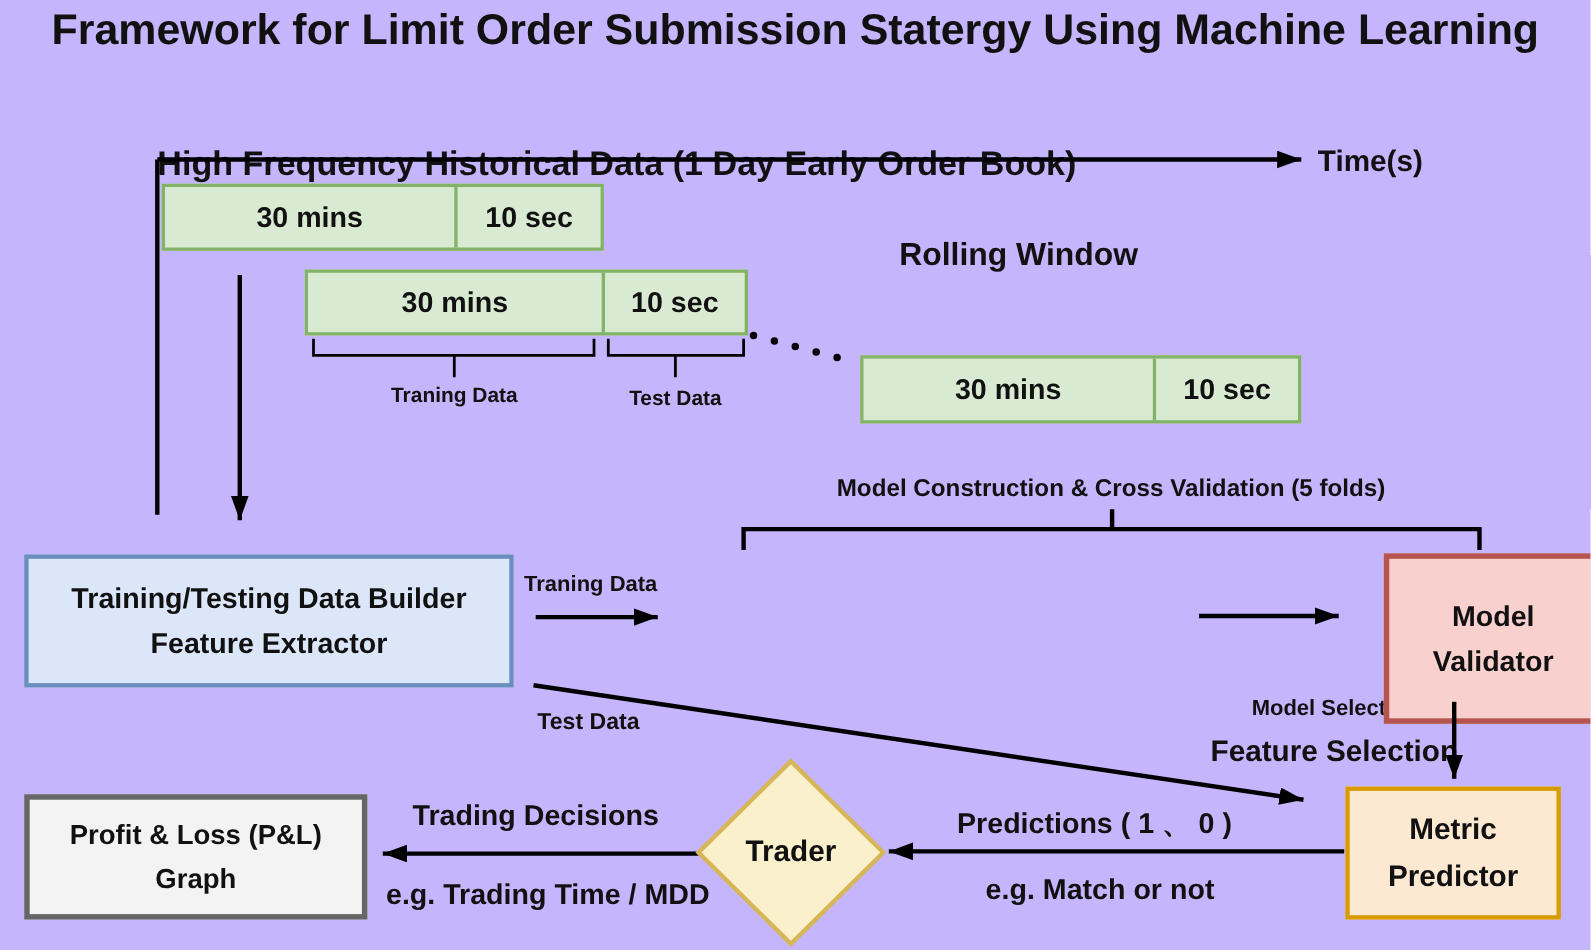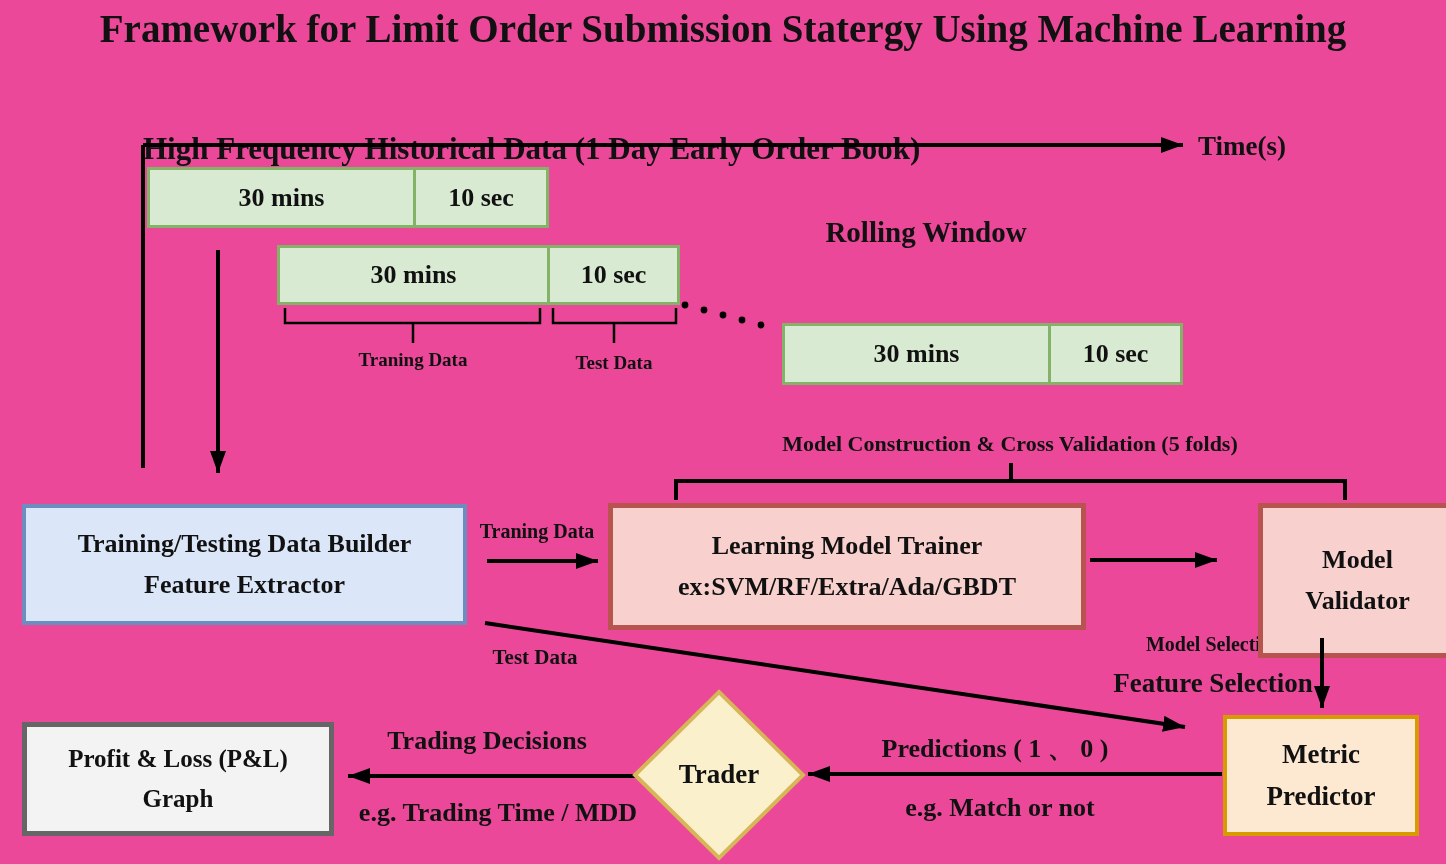--- a/index.html
+++ b/index.html
@@ -1,18 +1,18 @@
 <!DOCTYPE html>
 <html><head>
 <meta charset="utf-8">
 <style>
   html,body{margin:0;padding:0;background:#fff;}
   #canvas{
-    position:relative;width:1446px;height:864px;background:#ec4899;
-    font-family:Liberation Serif, serif;color:#111;overflow:hidden;
+    position:relative;width:1446px;height:864px;background:#c4b5fd;
+    font-family:Liberation Sans, sans-serif;color:#111;overflow:hidden;
   }
   .abs{position:absolute;}
   .lbl{font-weight:700;color:#111;white-space:nowrap;}
   .ctr{transform:translateX(-50%);text-align:center;}
   svg.layer{position:absolute;left:0;top:0;width:1446px;height:864px;pointer-events:none;z-index:3;}
   .node{
     position:absolute;box-sizing:border-box;display:flex;flex-direction:column;
     justify-content:center;align-items:center;text-align:center;z-index:2;font-weight:700;
   }
   .win{
@@ -94,24 +94,20 @@
   <div class="abs lbl ctr" style="left:413px;top:349px;font-size:19px;">Traning Data</div>
   <div class="abs lbl ctr" style="left:614px;top:352px;font-size:19px;">Test Data</div>
 
   <div class="abs lbl ctr" style="left:1010px;top:431px;font-size:22px;">Model Construction &amp; Cross Validation (5 folds)</div>
 
   <div class="node builder" style="left:22px;top:504px;width:445px;height:121px;">
     <div>Training/Testing Data Builder</div>
     <div>Feature Extractor</div>
   </div>
 
-  <div class="node redbox" style="left:608px;top:503px;width:478px;height:127px;">
-    <div>Learning Model Trainer</div>
-    <div>ex:SVM/RF/Extra/Ada/GBDT</div>
-  </div>
 
   <div class="node redbox" style="left:1258px;top:503px;width:199px;height:155px;">
     <div>Model</div>
     <div>Validator</div>
   </div>
 
   <div class="node metric" style="left:1223px;top:715px;width:196px;height:121px;">
     <div>Metric</div>
     <div>Predictor</div>
   </div>

